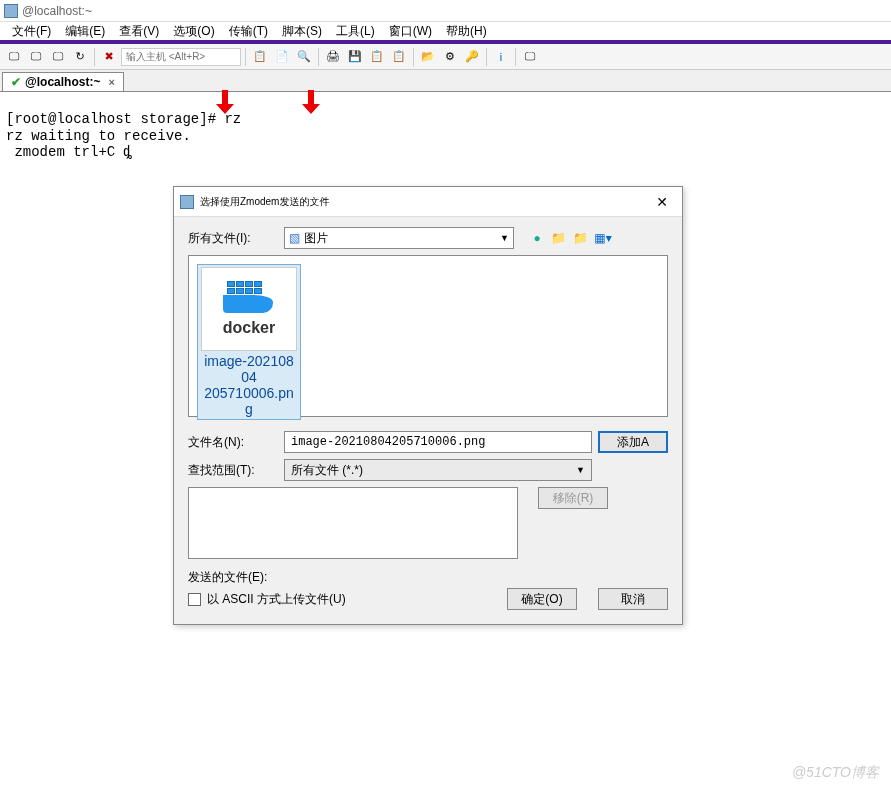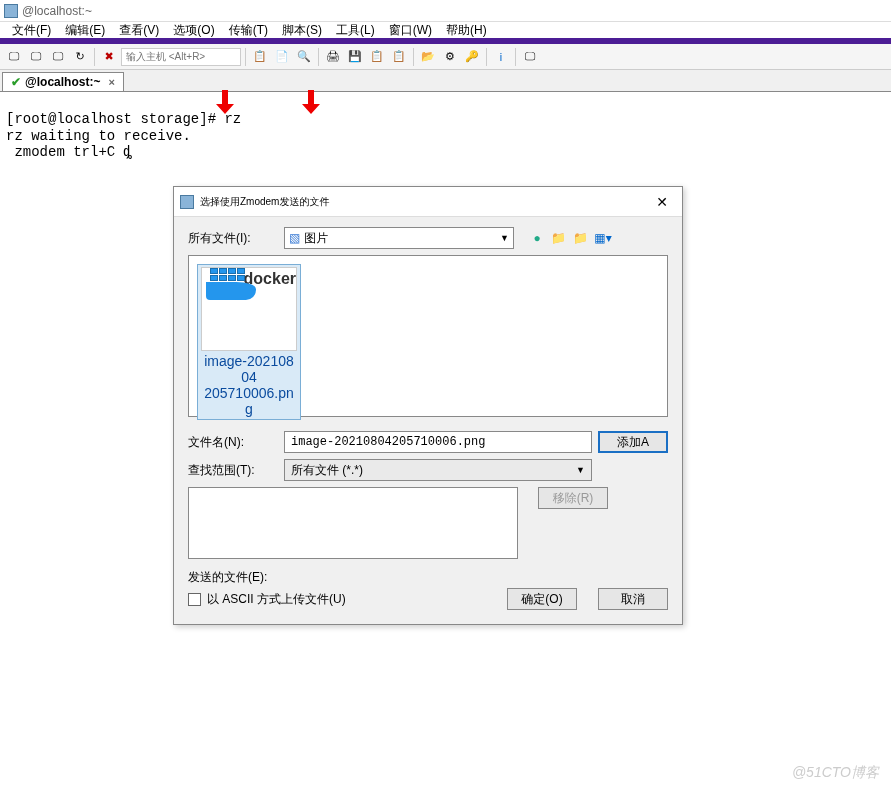--- a/index.html
+++ b/index.html
@@ -2,21 +2,21 @@
 <html><head>
 <meta charset="utf-8">
 <style>
 * { box-sizing: border-box; margin: 0; padding: 0; }
 body { font-family: "Microsoft YaHei", Tahoma, sans-serif; font-size: 12px; background: #fff; width: 891px; height: 790px; position: relative; overflow: hidden; }
 
 .titlebar { height: 22px; background: #fff; border-bottom: 1px solid #ddd; display: flex; align-items: center; padding: 0 4px; gap: 4px; }
 .titlebar .app-icon { width: 14px; height: 14px; background: #8ab4d8; border: 1px solid #4a7aa0; }
 .titlebar-text { color: #666; font-size: 12px; }
 
-.menubar { height: 22px; display: flex; align-items: center; padding: 0 6px; gap: 2px; border-bottom: 6px solid #4c1d95; }
+.menubar { height: 22px; display: flex; align-items: center; padding: 0 6px; gap: 2px; border-bottom: 4px solid #4c1d95; }
 .menubar span { padding: 2px 6px; cursor: default; }
 
 .toolbar { height: 26px; display: flex; align-items: center; padding: 0 4px; gap: 2px; background: #f5f5f5; border-bottom: 1px solid #ccc; }
 .tb-btn { width: 20px; height: 20px; display: flex; align-items: center; justify-content: center; border: 1px solid transparent; font-size: 11px; }
 .tb-sep { width: 1px; height: 18px; background: #ccc; margin: 0 2px; }
 .host-input { width: 120px; height: 18px; border: 1px solid #ccc; padding: 0 4px; font-size: 10px; color: #999; background: #fff; }
 
 .tabbar { height: 22px; background: #f0f0f0; border-bottom: 1px solid #888; display: flex; align-items: flex-end; padding-left: 2px; }
 .tab { background: #fff; border: 1px solid #888; border-bottom: none; padding: 2px 8px; display: flex; align-items: center; gap: 4px; font-size: 12px; font-weight: bold; }
 .tab .dot { color: #2a9d2a; font-size: 12px; }
@@ -35,21 +35,21 @@
 
 .row { display: flex; align-items: center; gap: 6px; margin-bottom: 6px; }
 .row-label { width: 90px; font-size: 12px; }
 .path-select { flex: 0 0 230px; height: 22px; display: flex; align-items: center; border: 1px solid #888; background: #fff; padding: 0 4px; gap: 4px; }
 .path-select .dd { margin-left: auto; font-size: 9px; }
 .nav-icons { display: flex; gap: 4px; margin-left: 8px; }
 .nav-ic { width: 18px; height: 18px; display: flex; align-items: center; justify-content: center; font-size: 12px; }
 
 .file-pane { height: 162px; background: #fff; border: 1px solid #888; padding: 8px; margin-bottom: 14px; }
 .file-item { width: 104px; border: 1px solid #7aaed6; background: #d9eaf7; text-align: center; padding: 2px; }
-.file-thumb { width: 96px; height: 84px; background: #fff; border: 1px solid #ccc; margin: 0 auto 2px; display: flex; flex-direction: row; justify-content: center; }
+.file-thumb { width: 96px; height: 84px; background: #fff; border: 1px solid #ccc; margin: 0 auto 2px; display: flex; flex-direction: column; align-items: center; justify-content: center; }
 .file-item-name { color: #0a4b9e; font-size: 14px; line-height: 1.15; word-break: break-all; padding: 0 2px; }
 
 .text-input { flex: 1; height: 22px; border: 1px solid #888; background: #fff; padding: 0 6px; font-size: 12px; font-family: Liberation Mono, monospace; }
 .combo { flex: 1; height: 22px; border: 1px solid #888; background: #eaeaea; padding: 0 6px; font-size: 12px; display: flex; align-items: center; }
 .combo .dd { margin-left: auto; font-size: 9px; }
 .btn { width: 70px; height: 22px; border: 1px solid #888; background: #e6e6e6; font-size: 12px; display: flex; align-items: center; justify-content: center; cursor: pointer; }
 .btn.primary { border: 2px solid #1a6fc4; background: #e6e6e6; }
 .btn.disabled { color: #999; }
 
 .send-list { width: 330px; height: 72px; border: 1px solid #888; background: #fff; margin-bottom: 10px; }

